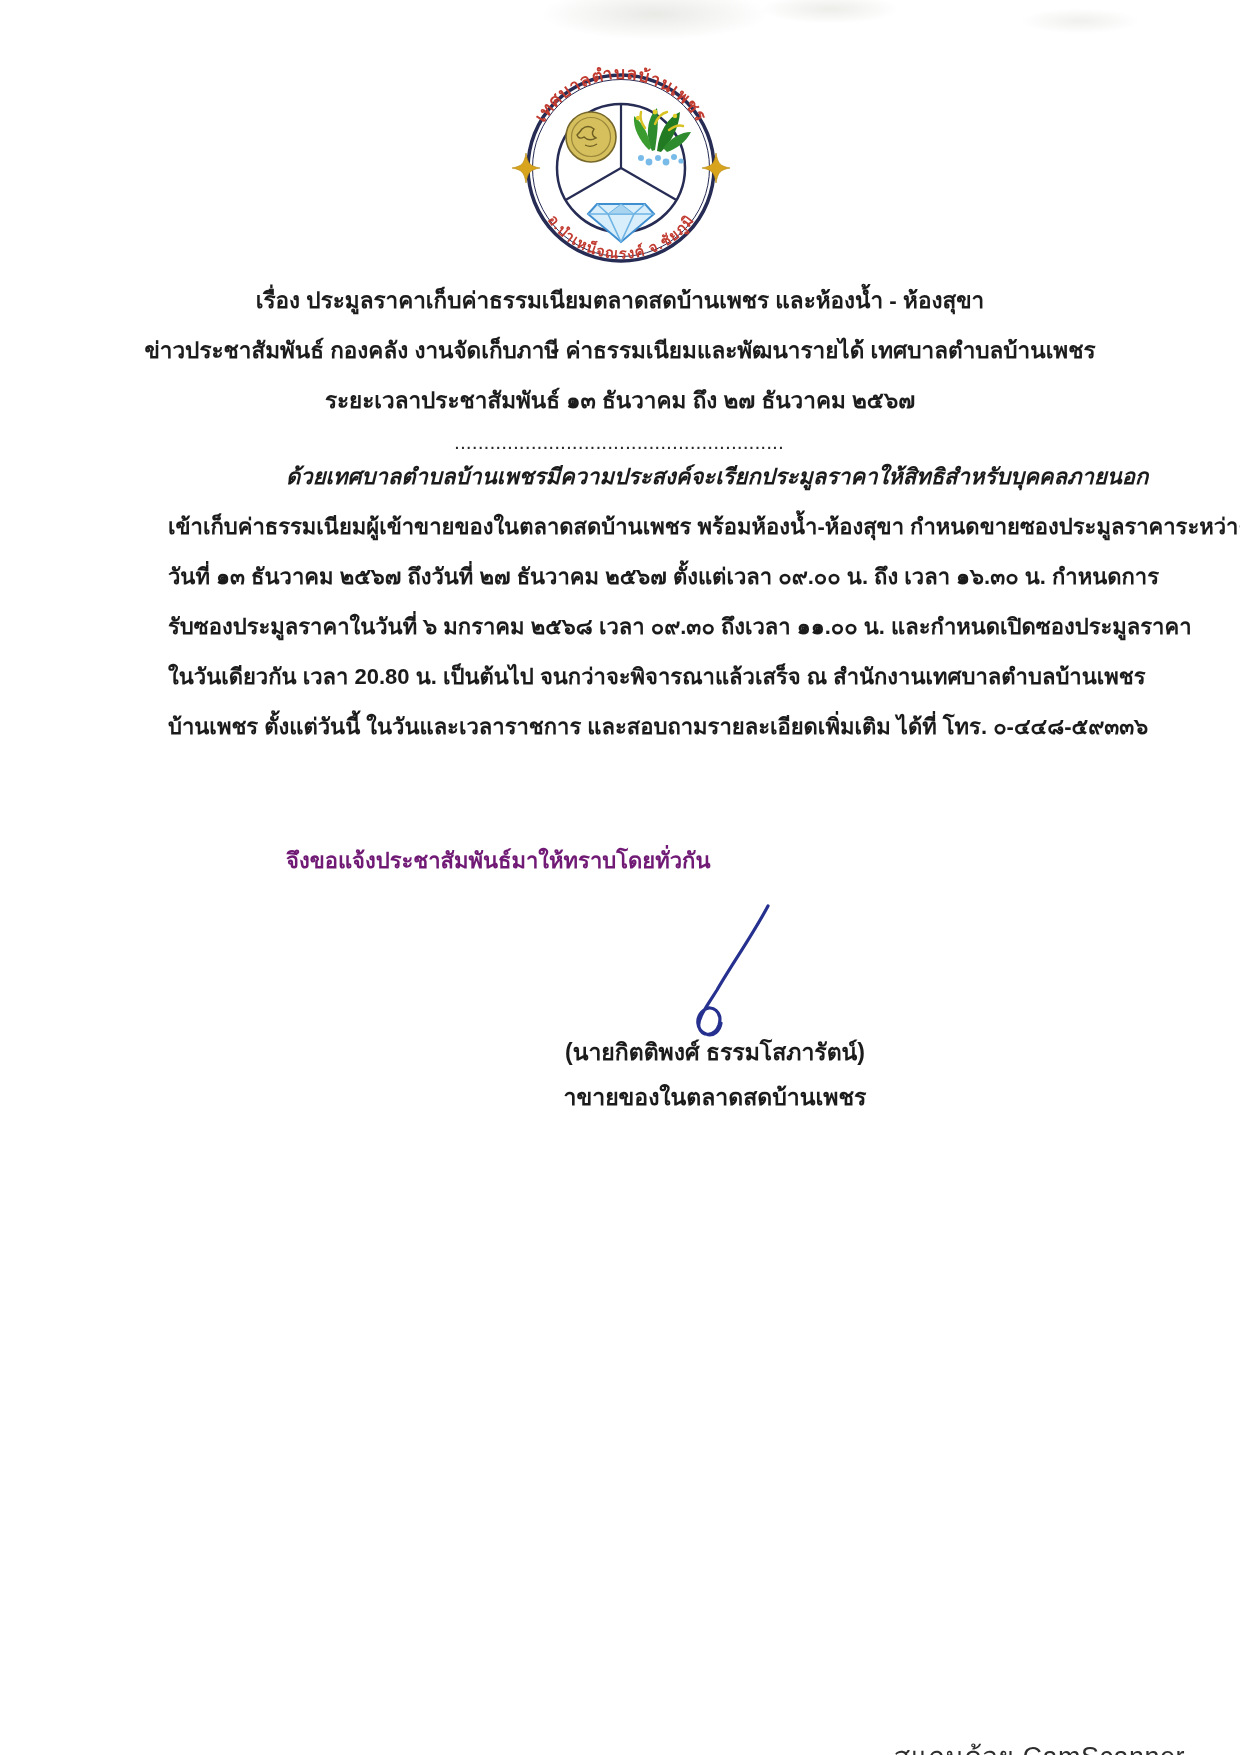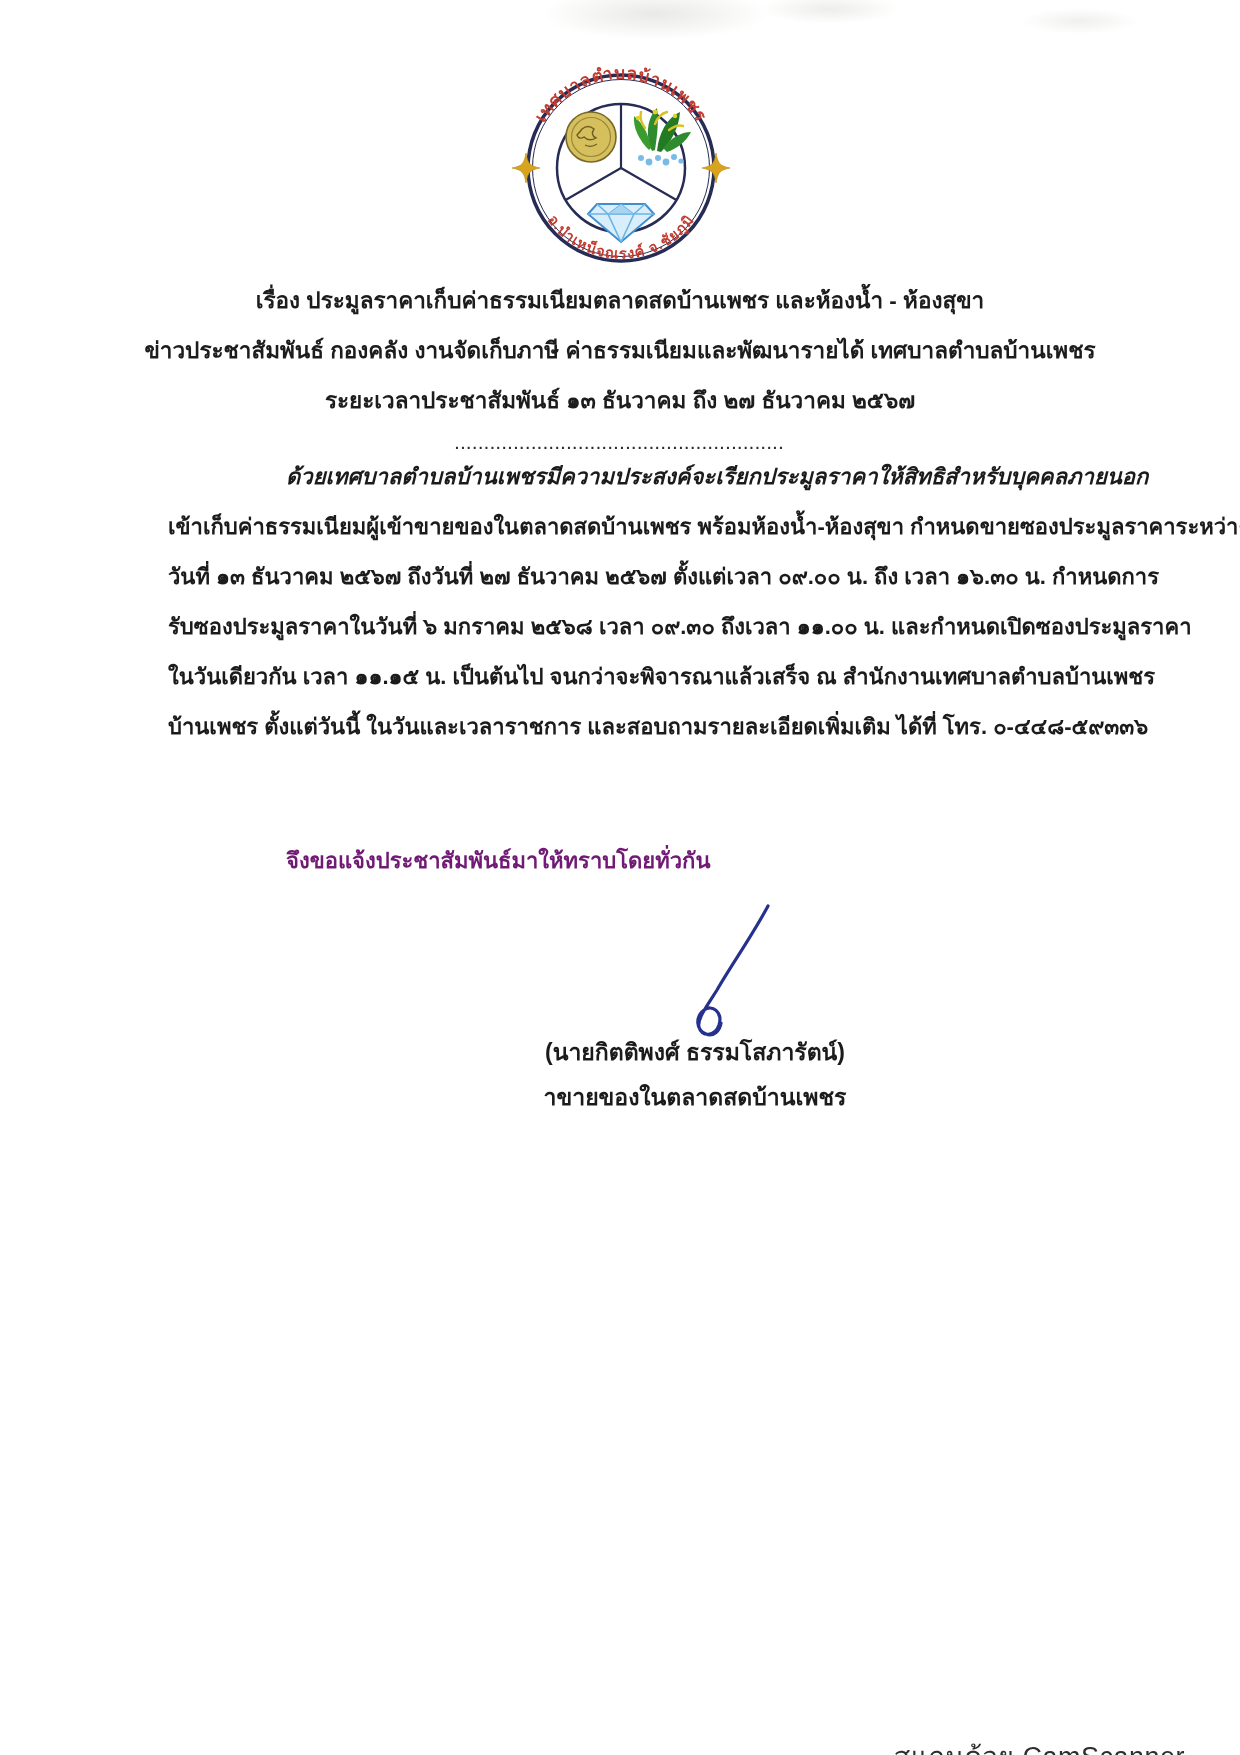--- a/index.html
+++ b/index.html
@@ -37,21 +37,21 @@
     font-size:22px;font-weight:600;color:#1b1b1b;
   }
   .body-text .line{height:50px;line-height:50px;white-space:nowrap;}
   .body-text .indent{padding-left:118px;font-style:italic;}
   .closing{
     position:absolute;left:286px;top:836px;
     font-size:22px;font-weight:600;color:#701a75;line-height:50px;
   }
   .signature-svg{position:absolute;left:640px;top:900px;width:140px;height:140px;}
   .sign-block{
-    position:absolute;left:460px;top:1030px;width:470px;
+    position:absolute;left:480px;top:1030px;width:470px;
     text-align:center;font-size:23px;font-weight:600;line-height:45px;color:#1b1b1b;
   }
   .watermark{
     position:absolute;right:55px;top:1697px;
     font-size:27px;color:#2e2e2e;font-weight:500;letter-spacing:.5px;margin-top:38px;
   }
 </style>
 </head>
 <body>
 
@@ -125,21 +125,21 @@
     <div>ข่าวประชาสัมพันธ์ กองคลัง งานจัดเก็บภาษี ค่าธรรมเนียมและพัฒนารายได้ เทศบาลตำบลบ้านเพชร</div>
     <div>ระยะเวลาประชาสัมพันธ์ ๑๓ ธันวาคม ถึง ๒๗ ธันวาคม ๒๕๖๗</div>
   </div>
   <div class="dots">........................................................</div>
 
   <div class="body-text">
     <div class="line indent">ด้วยเทศบาลตำบลบ้านเพชรมีความประสงค์จะเรียกประมูลราคาให้สิทธิสำหรับบุคคลภายนอก</div>
     <div class="line">เข้าเก็บค่าธรรมเนียมผู้เข้าขายของในตลาดสดบ้านเพชร พร้อมห้องน้ำ-ห้องสุขา กำหนดขายซองประมูลราคาระหว่าง</div>
     <div class="line">วันที่ ๑๓ ธันวาคม ๒๕๖๗ ถึงวันที่ ๒๗ ธันวาคม ๒๕๖๗ ตั้งแต่เวลา ๐๙.๐๐ น. ถึง เวลา ๑๖.๓๐ น. กำหนดการ</div>
     <div class="line">รับซองประมูลราคาในวันที่ ๖ มกราคม ๒๕๖๘  เวลา ๐๙.๓๐ ถึงเวลา ๑๑.๐๐ น. และกำหนดเปิดซองประมูลราคา</div>
-    <div class="line">ในวันเดียวกัน เวลา ๑๑.๑๕ น. เป็นต้นไป จนกว่าจะพิจารณาแล้วเสร็จ ณ สำนักงานเทศบาลตำบลบ้านเพชร</div>
+    <div class="line">ในวันเดียวกัน เวลา 20.80 น. เป็นต้นไป จนกว่าจะพิจารณาแล้วเสร็จ ณ สำนักงานเทศบาลตำบลบ้านเพชร</div>
     <div class="line">บ้านเพชร ตั้งแต่วันนี้ ในวันและเวลาราชการ และสอบถามรายละเอียดเพิ่มเติม ได้ที่ โทร. ๐-๔๔๘-๕๙๓๓๖</div>
   </div>
 
   <div class="closing">จึงขอแจ้งประชาสัมพันธ์มาให้ทราบโดยทั่วกัน</div>
 
   <svg class="signature-svg" viewBox="0 0 140 140">
     <path d="M128,6 C112,36 92,64 77,90 C67,106 57,119 59,127 C61,137 75,137 79,125
              C83,112 72,104 64,110 C55,117 56,130 66,134 C73,137 80,131 81,123" fill="none" stroke="#26318f" stroke-width="3.2" stroke-linecap="round"></path>
   </svg>
 

